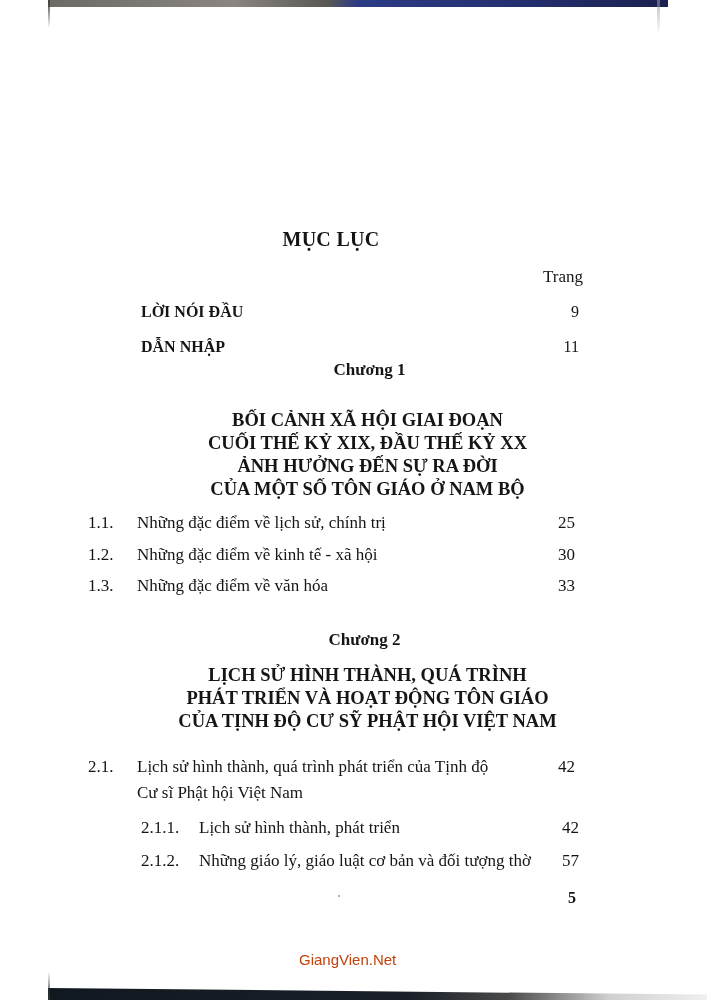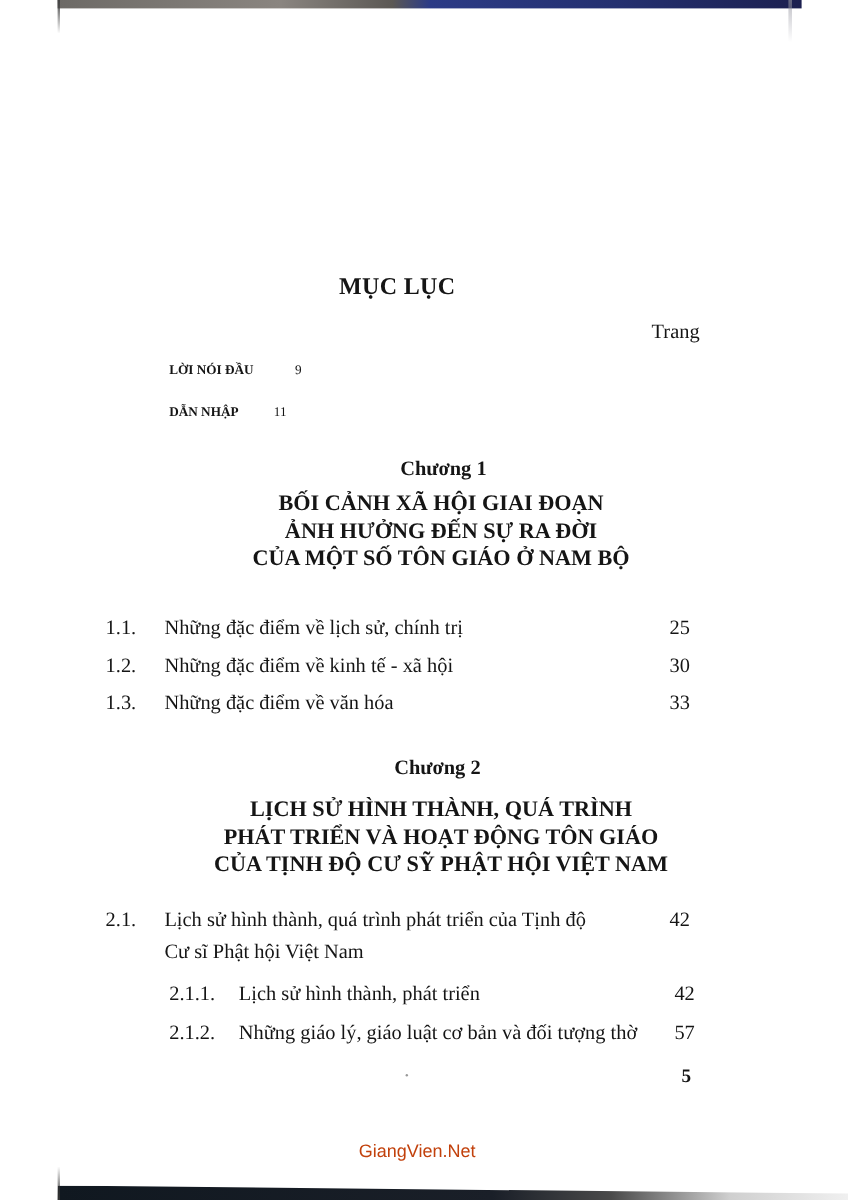--- a/index.html
+++ b/index.html
@@ -64,21 +64,22 @@
       position: absolute;
       right: 124px;
       top: 267px;
       font-size: 17px;
     }
     .front-row {
       position: absolute;
       left: 141px;
       width: 438px;
       display: flex;
-      font-size: 11px;
+      justify-content: space-between;
+      font-size: 16px;
       font-weight: bold;
     }
     .front-row .pg { font-weight: normal; width: 40px; text-align: right; }
 
     .chapter-label {
       position: absolute;
       left: 0; width: 707px;
       text-align: center;
       font-size: 17px;
       font-weight: bold;
@@ -167,23 +168,24 @@
 
 <div class="front-row" style="top:303px;">
   <span>LỜI NÓI ĐẦU</span>
   <span class="pg">9</span>
 </div>
 <div class="front-row" style="top:338px;">
   <span>DẪN NHẬP</span>
   <span class="pg">11</span>
 </div>
 
-<div class="chapter-label" style="top:381px;padding-left:32px;">Chương 1</div>
+<div class="chapter-label" style="top:360px;padding-left:32px;">Chương 1</div>
 <div class="chapter-title" style="top:409px;">
   <div>BỐI CẢNH XÃ HỘI GIAI ĐOẠN</div>
+  <div>CUỐI THẾ KỶ XIX, ĐẦU THẾ KỶ XX</div>
   <div>ẢNH HƯỞNG ĐẾN SỰ RA ĐỜI</div>
   <div>CỦA MỘT SỐ TÔN GIÁO Ở NAM BỘ</div>
 </div>
 
 <div class="entry" style="top:511px;">
   <span class="num">1.1.</span>
   <span class="text">Những đặc điểm về lịch sử, chính trị</span>
   <span class="pg">25</span>
 </div>
 <div class="entry" style="top:543px;">

